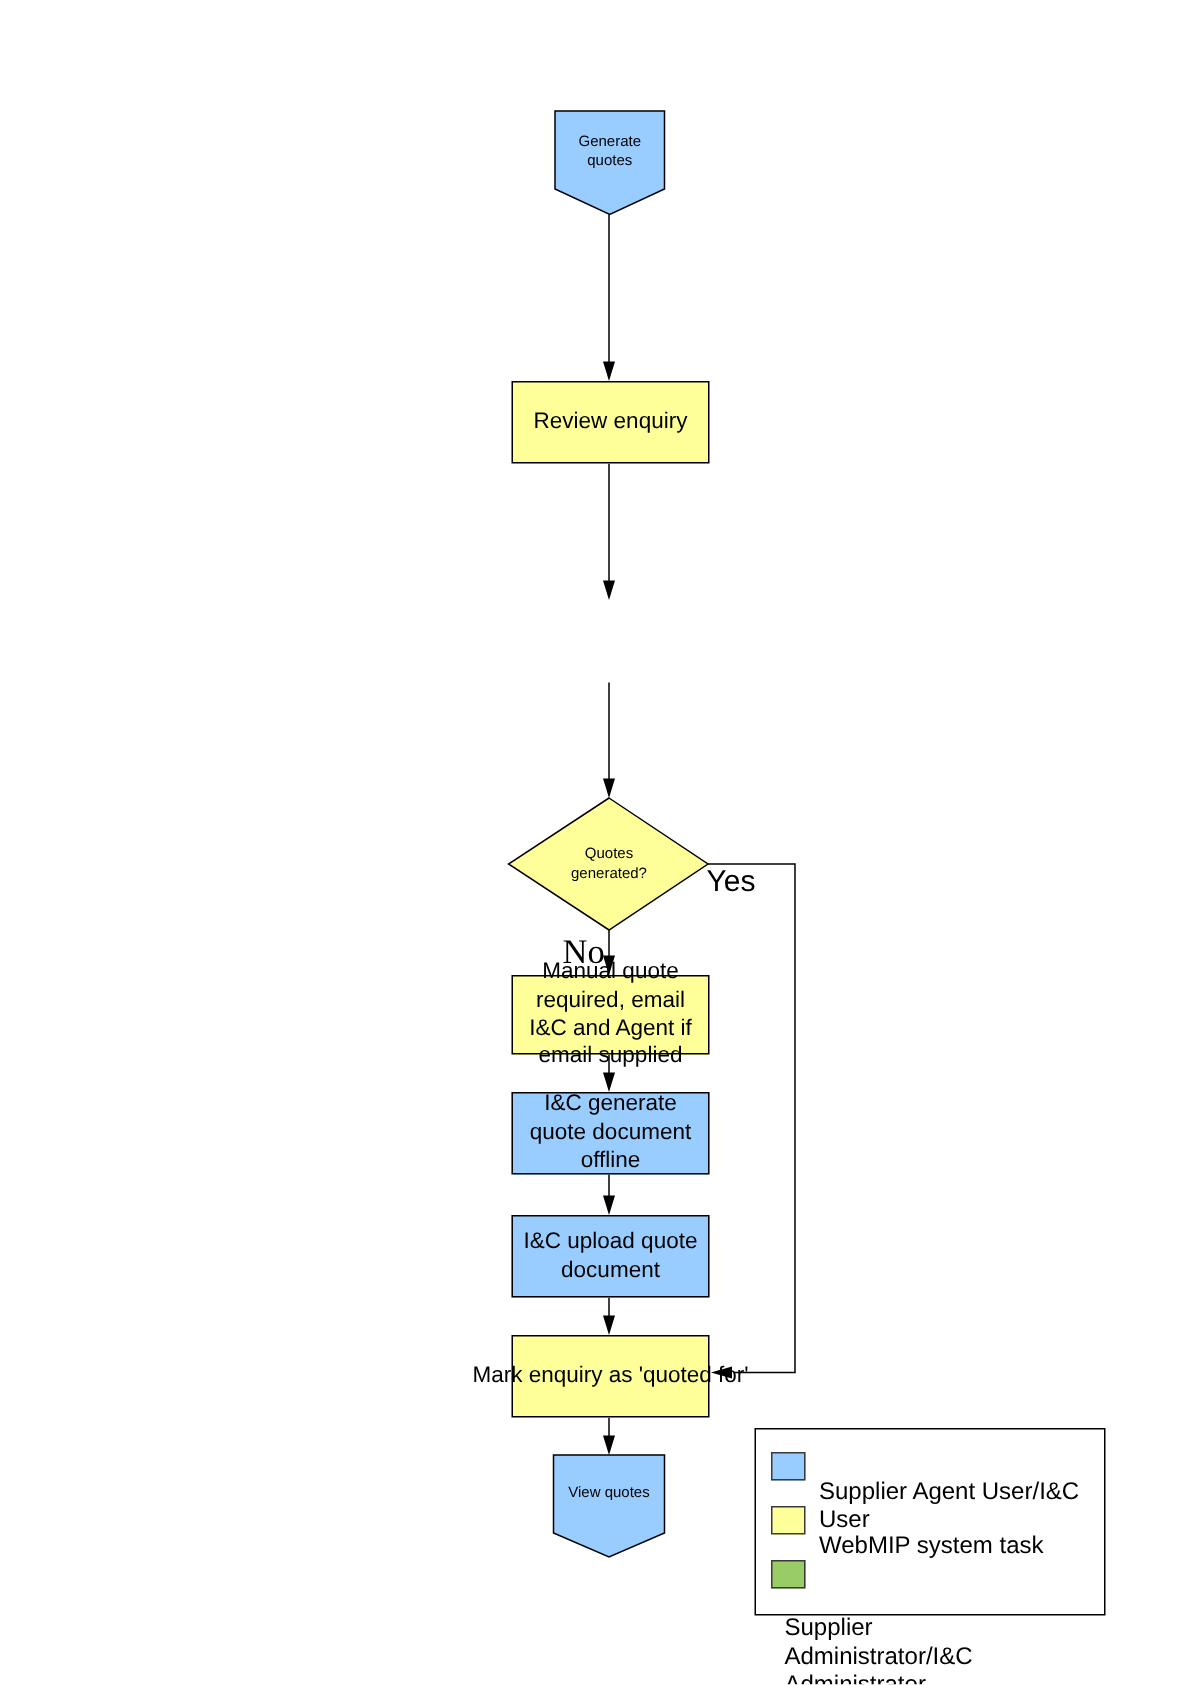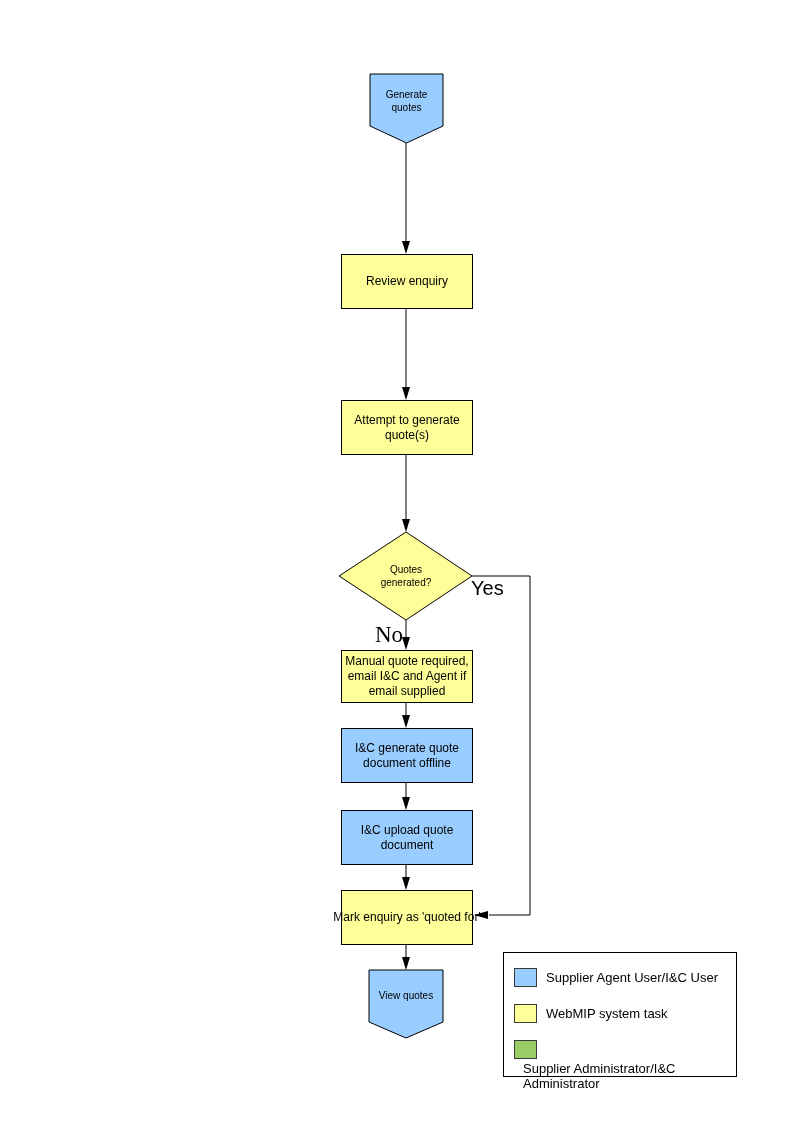--- a/index.html
+++ b/index.html
@@ -14,21 +14,21 @@
   }
   .layer { position: absolute; left: 0; top: 0; }
   .box {
     position: absolute;
     box-sizing: border-box;
     border: 1px solid #000;
     display: flex;
     align-items: center;
     justify-content: center;
     text-align: center;
-    font-size: 12px;
+    font-size: 15px;
     line-height: 1.25;
     padding: 2px;
   }
   .box.nowrap { white-space: nowrap; padding: 2px 12px; }
   .overlay-label {
     position: absolute;
     display: flex;
     align-items: center;
     justify-content: center;
     text-align: center;
@@ -60,24 +60,25 @@
   }
   .legend-swatch {
     width: 23px;
     height: 19px;
     box-sizing: border-box;
     border: 1px solid #3a3a3a;
     flex: 0 0 auto;
   }
   .legend-text {
     margin-left: 9px;
-    font-size: 13px;
+    font-size: 16px;
     line-height: 1.18;
     padding-top: 2px;
     width: 185px;
+    margin-top: 16px;
   }
 </style>
 </head>
 <body>
 
 <div class="page">
 
   <svg class="layer" width="794" height="1123" viewBox="0 0 794 1123">
 
     <polygon points="370,74 443,74 443,126 406.5,143 370,126" stroke="#000" stroke-width="1" fill="#99CCFF"></polygon>
@@ -115,21 +116,20 @@
   </svg>
 
   <div class="overlay-label" style="left:370px; top:80px; width:73px; height:42px;">Generate quotes</div>
 
   <div class="overlay-label" style="left:366px; top:558px; width:80px; height:36px;">Quotes generated?</div>
 
   <div class="overlay-label" style="left:369px; top:982px; width:74px; height:26px;">View quotes</div>
 
   <div class="box" style="left: 341px; top: 254px; width: 132px; height: 55px; background-color: rgb(255, 255, 153);">Review enquiry</div>
 
-  <div class="box" style="left: 341px; top: 400px; width: 132px; height: 55px; background-color: rgb(255, 255, 153);">Attempt to generate quote(s)</div>
 
   <div class="box" style="left: 341px; top: 650px; width: 132px; height: 53px; background-color: rgb(255, 255, 153);">Manual quote required, email I&amp;C and Agent if email supplied</div>
 
   <div class="box" style="left: 341px; top: 728px; width: 132px; height: 55px; background-color: rgb(153, 204, 255);">I&amp;C generate quote document offline</div>
 
   <div class="box" style="left: 341px; top: 810px; width: 132px; height: 55px; background-color: rgb(153, 204, 255);">I&amp;C upload quote document</div>
 
   <div class="box nowrap" style="left: 341px; top: 890px; width: 132px; height: 55px; background-color: rgb(255, 255, 153);">Mark enquiry as 'quoted for'</div>
 
   <div class="branch-label" style="left:471px; top:578px;">Yes</div>

